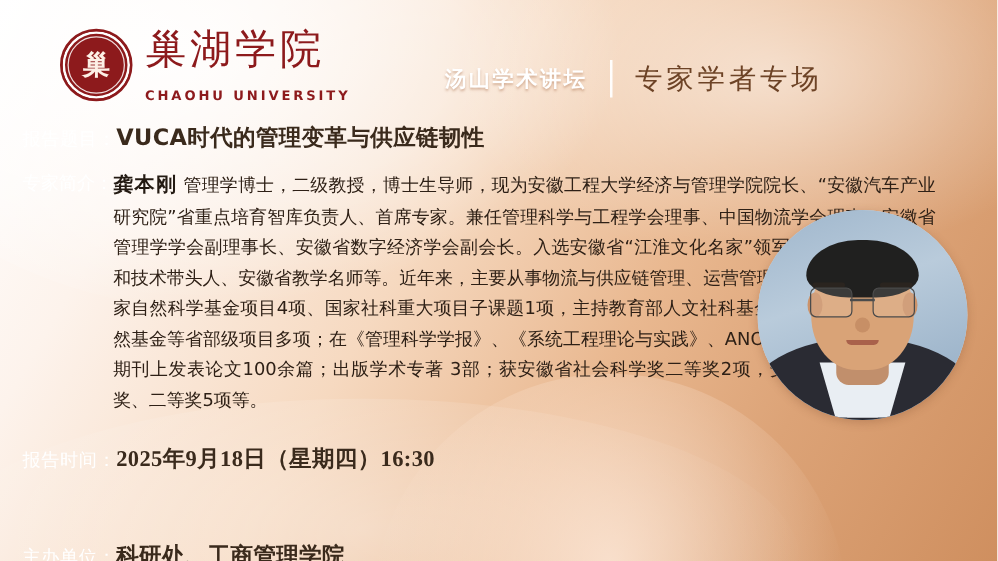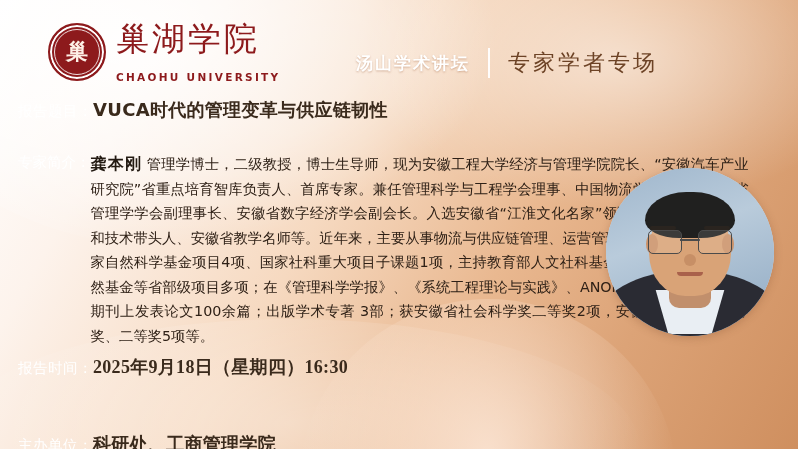--- a/index.html
+++ b/index.html
@@ -147,21 +147,21 @@
     flex: none;
   }
   .value-bold {
     color: #3a2a1c;
     font-size: 18px;
     font-weight: bold;
     letter-spacing: 0.3px;
     white-space: nowrap;
   }
   .row-topic { left: 18px; top: 98px; }
-  .row-bio   { left: 18px; top: 136px; width: 740px; align-items: flex-start; margin-top: 16px; }
+  .row-bio   { left: 18px; top: 136px; width: 740px; align-items: flex-start; }
 
   .bio-label {
     color: #ffffff;
     font-size: 14.5px;
     white-space: nowrap;
     padding-top: 1px;
     flex: none;
   }
   .bio-text {
     color: #2e2016;

